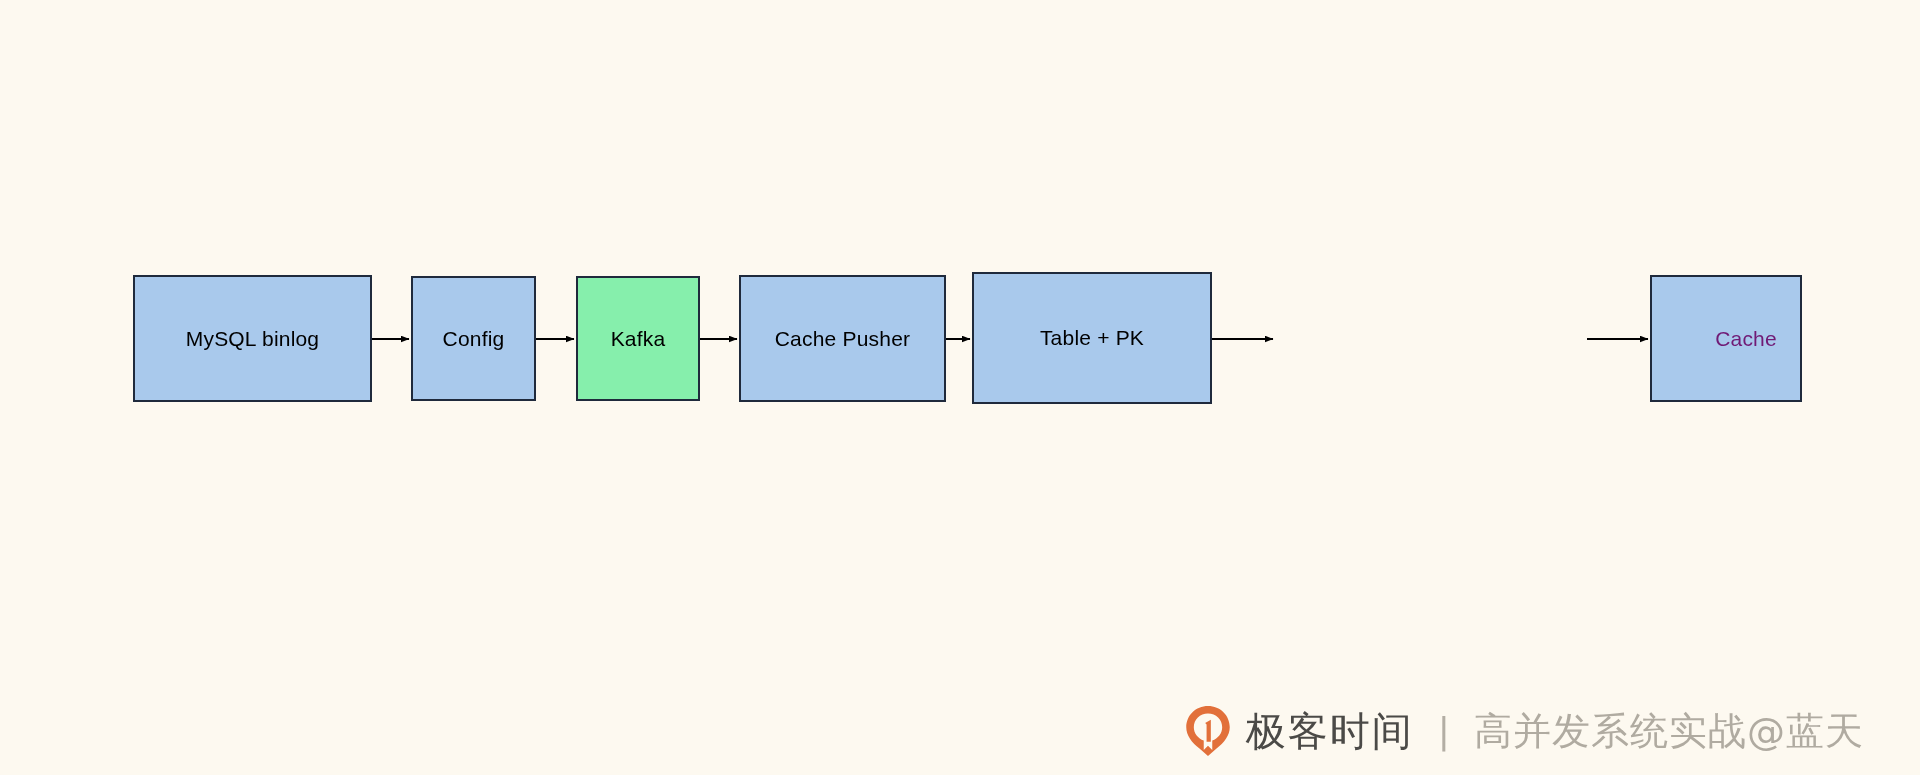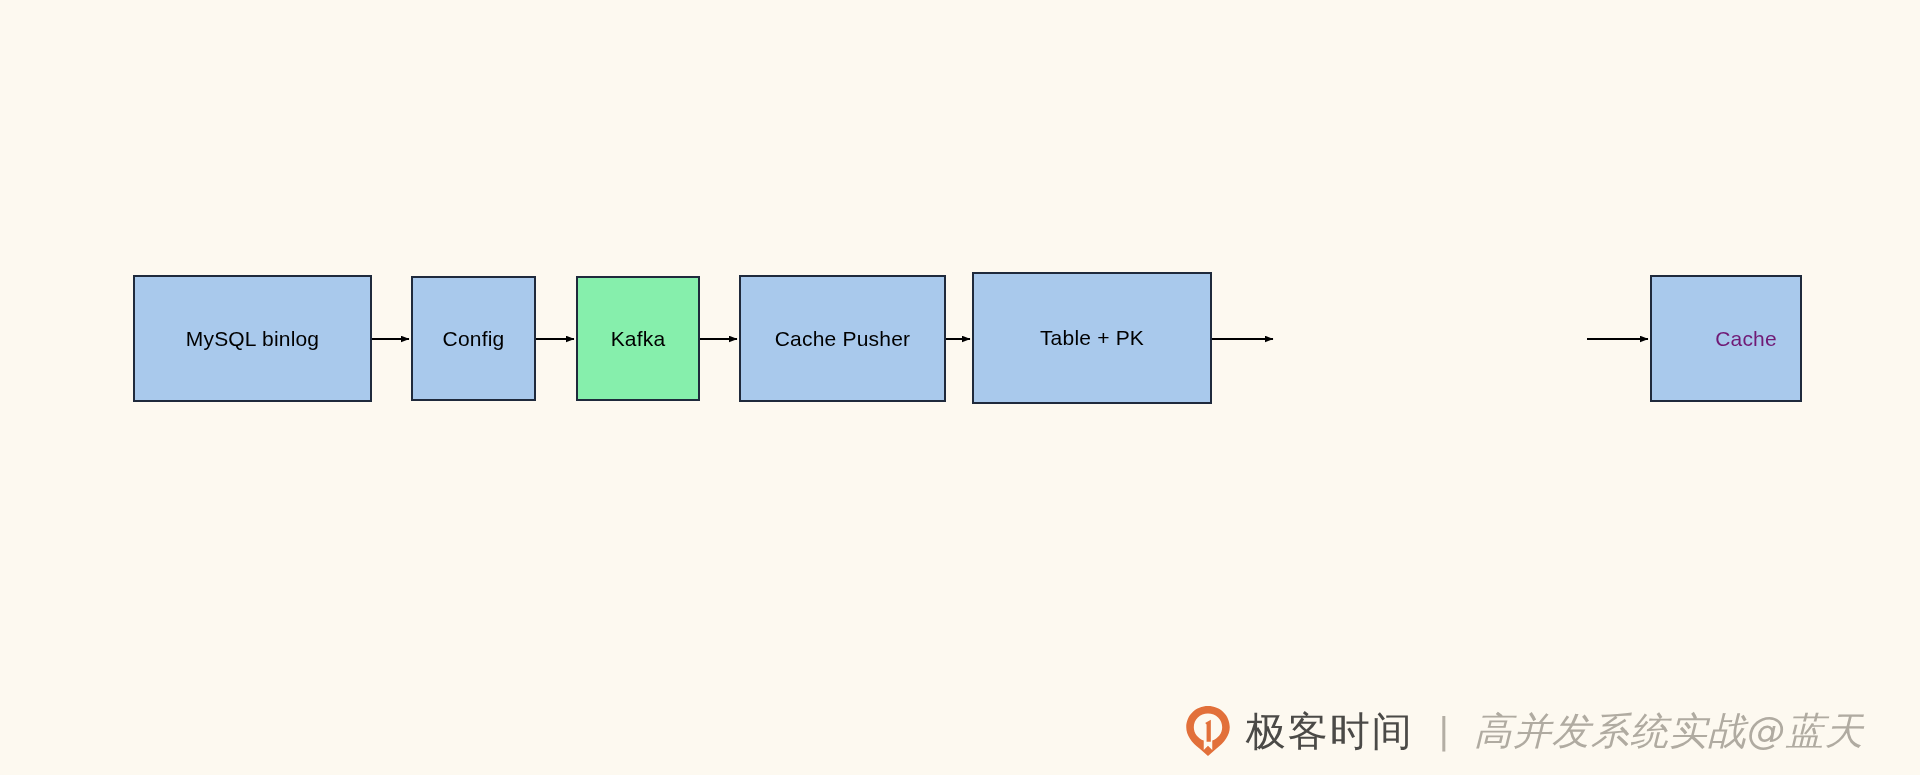--- a/index.html
+++ b/index.html
@@ -94,21 +94,20 @@
     line-height: 1;
     font-family: "DejaVu Sans", "Liberation Sans", sans-serif;
   }
 
   .wm-sub {
     font-size: 38px;
     color: #B0ABA1;
     letter-spacing: 1px;
     font-family: "DejaVu Sans", "Liberation Sans", sans-serif;
     line-height: 1;
-    font-style: italic;
   }
 </style>
 </head>
 <body style="background: rgb(253, 249, 240);">
 
 <div id="canvas">
 
   <svg class="edge-svg" viewBox="0 0 1920 775" width="1920" height="775" aria-hidden="true">
     <defs>
       <marker id="arrowhead" markerWidth="9" markerHeight="7" refX="8.5" refY="3.5" orient="auto" markerUnits="userSpaceOnUse">

